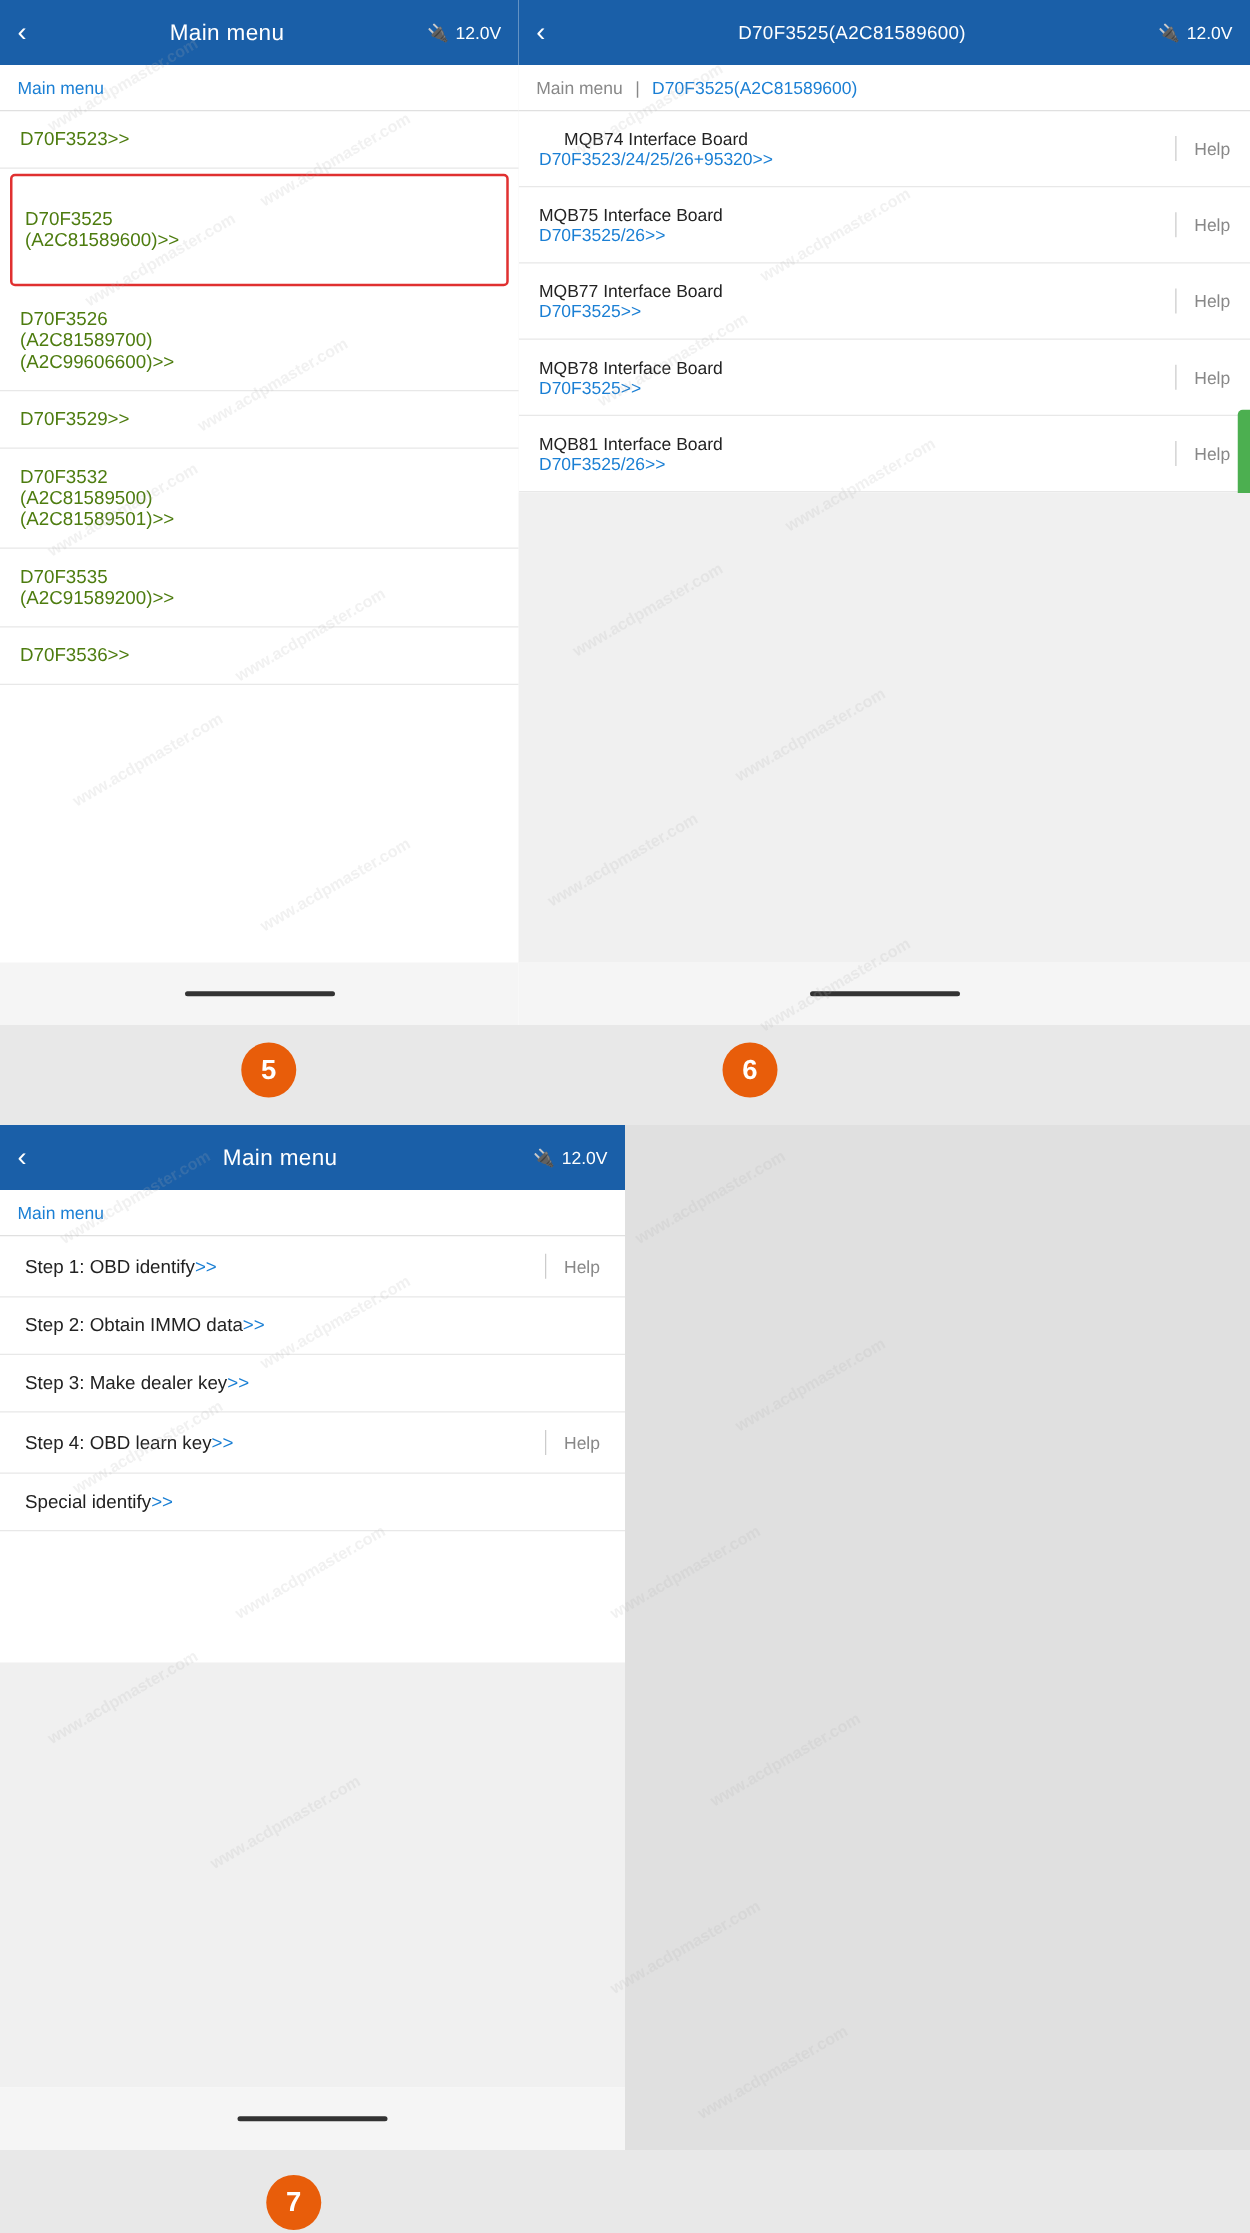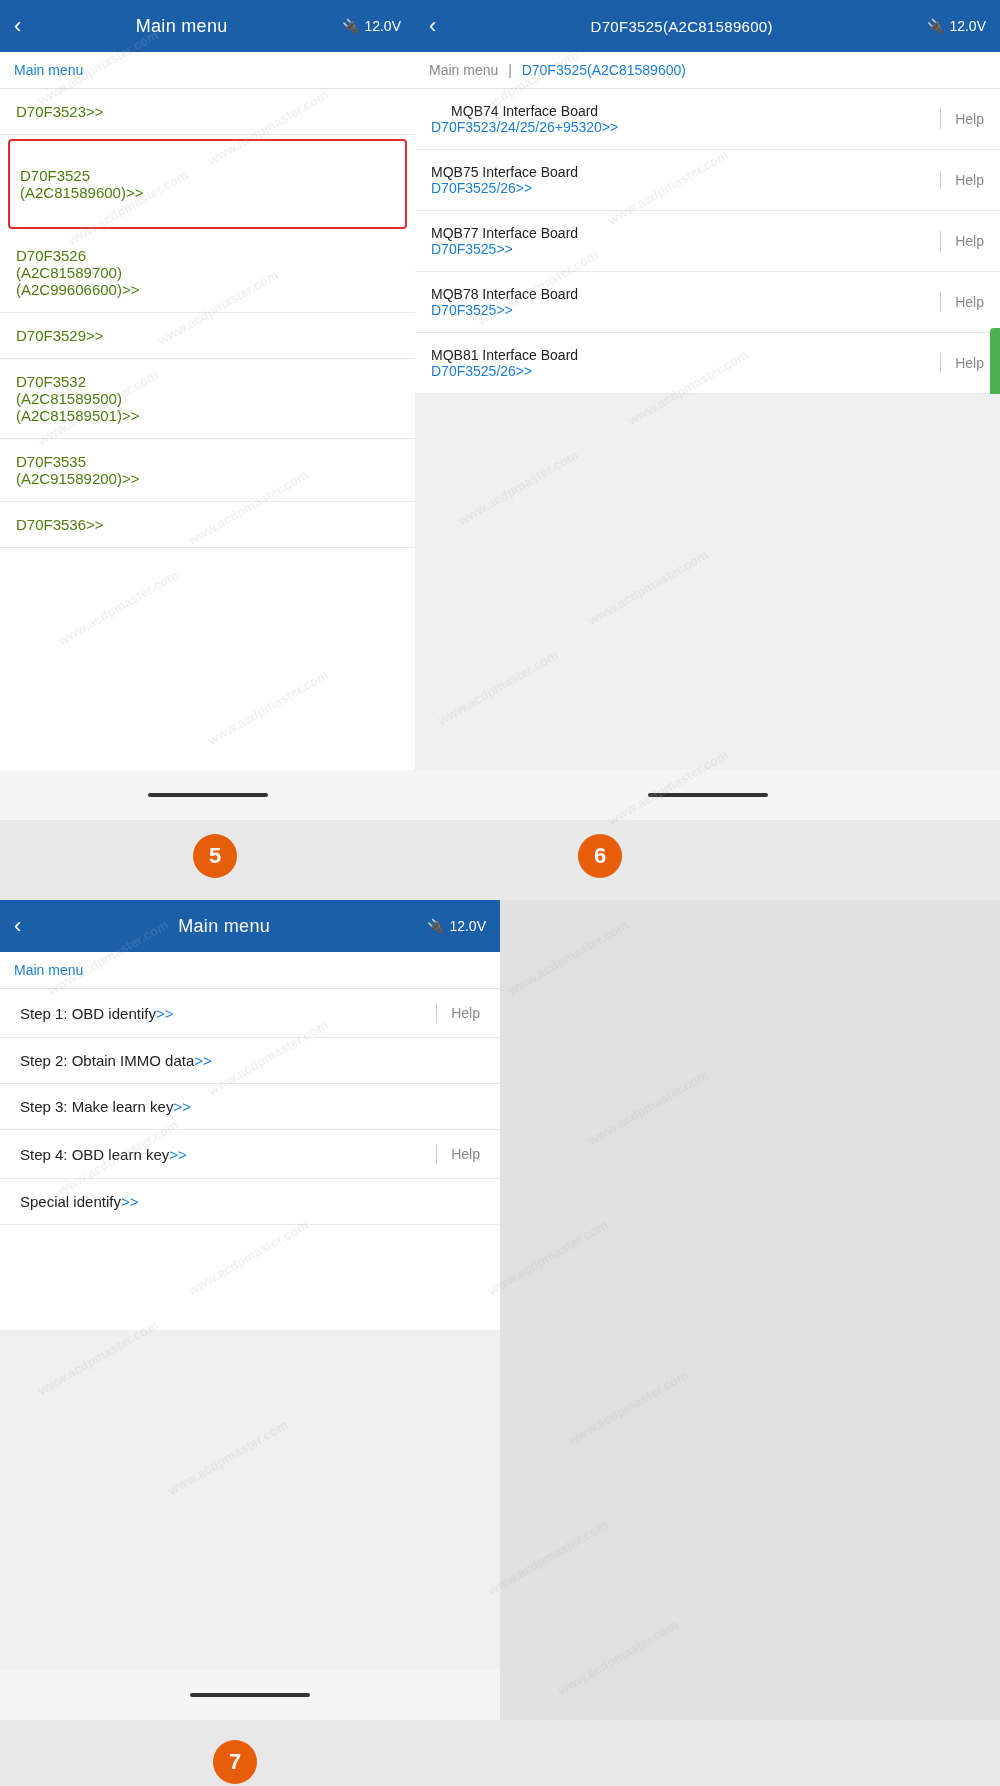--- a/index.html
+++ b/index.html
@@ -425,21 +425,21 @@
         <div class="help-separator"></div>
         <span>Help</span>
       </div>
     </div>
 
     <div class="menu-item-step">
       <span><span style="color:#222;">Step 2: Obtain IMMO data</span><span style="color:#1a7fd4;">&gt;&gt;</span></span>
     </div>
 
     <div class="menu-item-step">
-      <span><span style="color:#222;">Step 3: Make learn key</span><span style="color:#1a7fd4;">&gt;&gt;</span></span>
+      <span><span style="color:#222;">Step 3: Make dealer key</span><span style="color:#1a7fd4;">&gt;&gt;</span></span>
     </div>
 
     <div class="menu-item-step">
       <span><span style="color:#222;">Step 4: OBD learn key</span><span style="color:#1a7fd4;">&gt;&gt;</span></span>
       <div class="help-btn">
         <div class="help-separator"></div>
         <span>Help</span>
       </div>
     </div>
 

